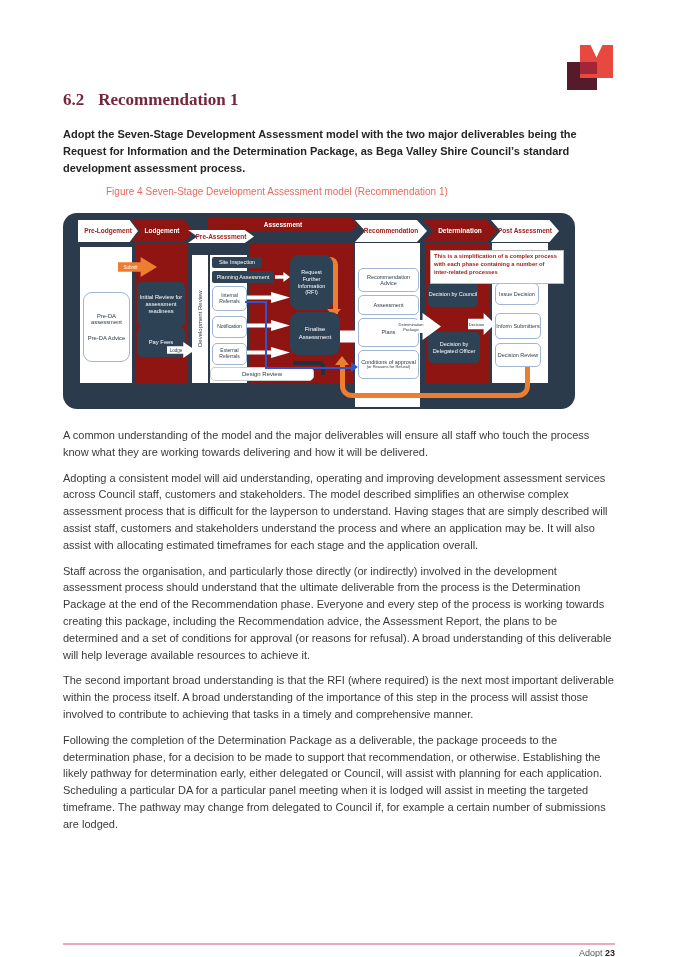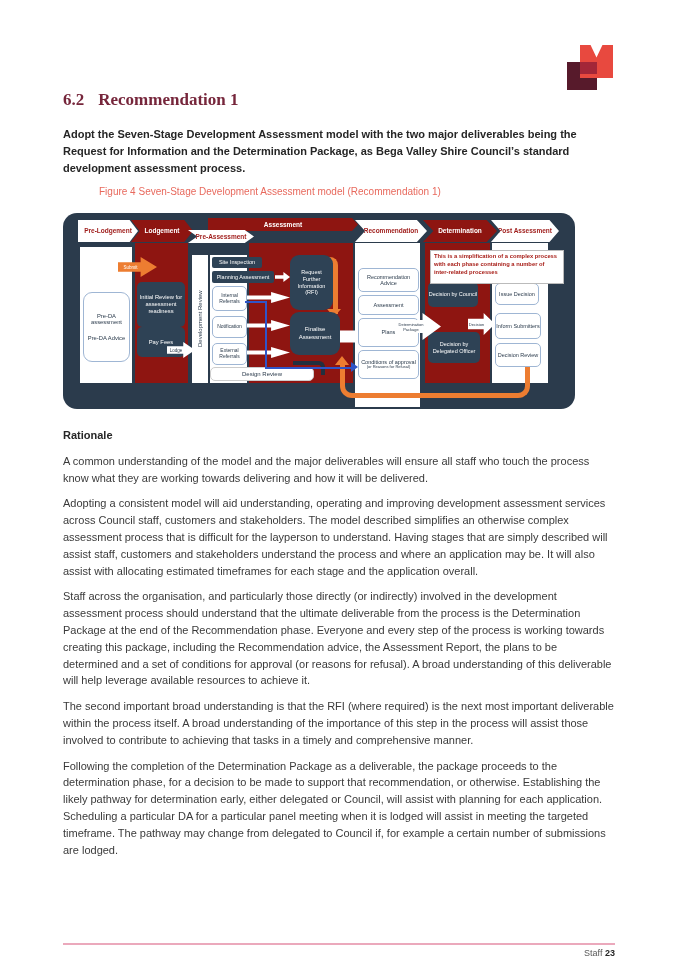--- a/index.html
+++ b/index.html
@@ -4,21 +4,21 @@
 <style>
   html,body{margin:0;padding:0;background:#fff;}
   .page{position:relative;width:675px;height:957px;background:#fff;overflow:hidden;
         font-family:"Liberation Sans",sans-serif;color:#333;margin-top:32px;}
   
   .h2{position:absolute;left:63px;top:58px;font-family:"Liberation Serif",serif;
       font-size:17px;color:#76263B;font-weight:600;}
   .h2 .num{margin-right:14px;}
   .lead{position:absolute;left:63px;top:94px;width:552px;font-size:11px;font-weight:bold;
         line-height:17px;color:#262626;}
-  .figcap{position:absolute;left:63px;top:154px;font-size:10px;color:#E8695D;padding-left:36px;}
+  .figcap{position:absolute;left:70px;top:154px;font-size:10px;color:#E8695D;padding-left:36px;}
   .content{position:absolute;left:63px;top:395px;width:551px;font-size:11px;line-height:16.8px;color:#3a3a3a;}
   .content p{margin:0 0 9px 0;}
   .rationale{font-weight:bold;color:#262626;}
   .footer-line{position:absolute;left:63px;top:911px;width:552px;height:2px;background:#EBA9BC;}
   .footer-text{position:absolute;top:916px;right:60px;font-size:9px;color:#595959;}
   .footer-text b{color:#262626;}
   
   .logo{position:absolute;left:567px;top:13px;width:50px;height:46px;}
   .logo .sq-red{position:absolute;left:13px;top:0;width:33px;height:33px;background:#E8493F;
       clip-path:polygon(0 0,32% 0,50% 38%,68% 0,100% 0,100% 100%,0 100%);}
@@ -188,27 +188,26 @@
     <div class="box-white" style="left:432px;top:130px;width:44px;height:22px;font-size:5.5px;">
       <span>Decision Review</span>
     </div>
 
     <div style="position:absolute;left:277px;top:152px;width:180px;height:28px;border-left:5px solid #ED7D31;border-bottom:5px solid #ED7D31;border-right:5px solid #ED7D31;border-radius:0 0 12px 12px;z-index:2;"></div>
     <div style="position:absolute;left:272px;top:143px;width:0;height:0;border-left:7px solid transparent;border-right:7px solid transparent;border-bottom:9px solid #ED7D31;z-index:2;"></div>
 
   </div>
 
   <div class="content">
-    <p class="rationale">Rationale</p>
     <p>A common understanding of the model and the major deliverables will ensure all staff who touch the process know what they are working towards delivering and how it will be delivered.</p>
     <p>Adopting a consistent model will aid understanding, operating and improving development assessment services across Council staff, customers and stakeholders. The model described simplifies an otherwise complex assessment process that is difficult for the layperson to understand. Having stages that are simply described will assist staff, customers and stakeholders understand the process and where an application may be. It will also assist with allocating estimated timeframes for each stage and the application overall.</p>
     <p>Staff across the organisation, and particularly those directly (or indirectly) involved in the development assessment process should understand that the ultimate deliverable from the process is the Determination Package at the end of the Recommendation phase. Everyone and every step of the process is working towards creating this package, including the Recommendation advice, the Assessment Report, the plans to be determined and a set of conditions for approval (or reasons for refusal). A broad understanding of this deliverable will help leverage available resources to achieve it.</p>
     <p>The second important broad understanding is that the RFI (where required) is the next most important deliverable within the process itself. A broad understanding of the importance of this step in the process will assist those involved to contribute to achieving that tasks in a timely and comprehensive manner.</p>
     <p>Following the completion of the Determination Package as a deliverable, the package proceeds to the determination phase, for a decision to be made to support that recommendation, or otherwise. Establishing the likely pathway for determination early, either delegated or Council, will assist with planning for each application. Scheduling a particular DA for a particular panel meeting when it is lodged will assist in meeting the targeted timeframe. The pathway may change from delegated to Council if, for example a certain number of submissions are lodged.</p>
   </div>
 
   <div class="footer-line"></div>
   <div class="footer-text">
-    <span>Staff</span>
+    <span>Adopt</span>
     <b>23</b>
   </div>
 
 </div>
 
 </body></html>

